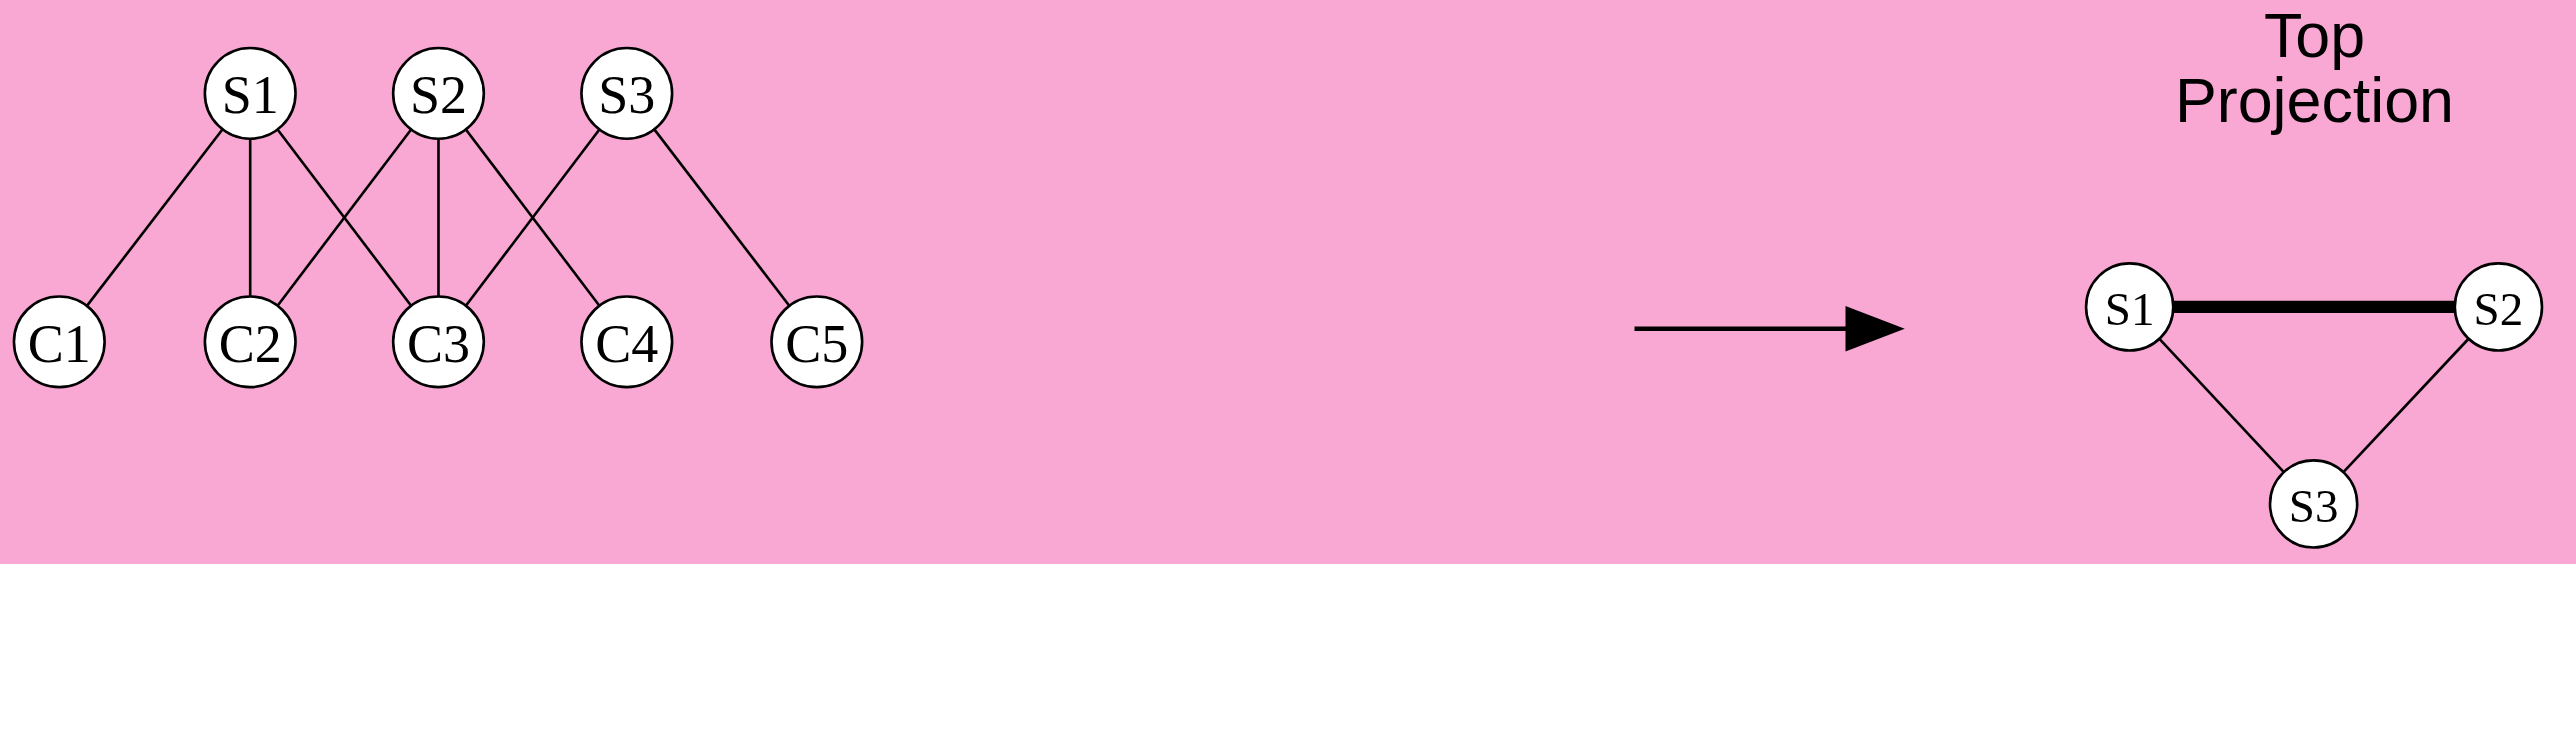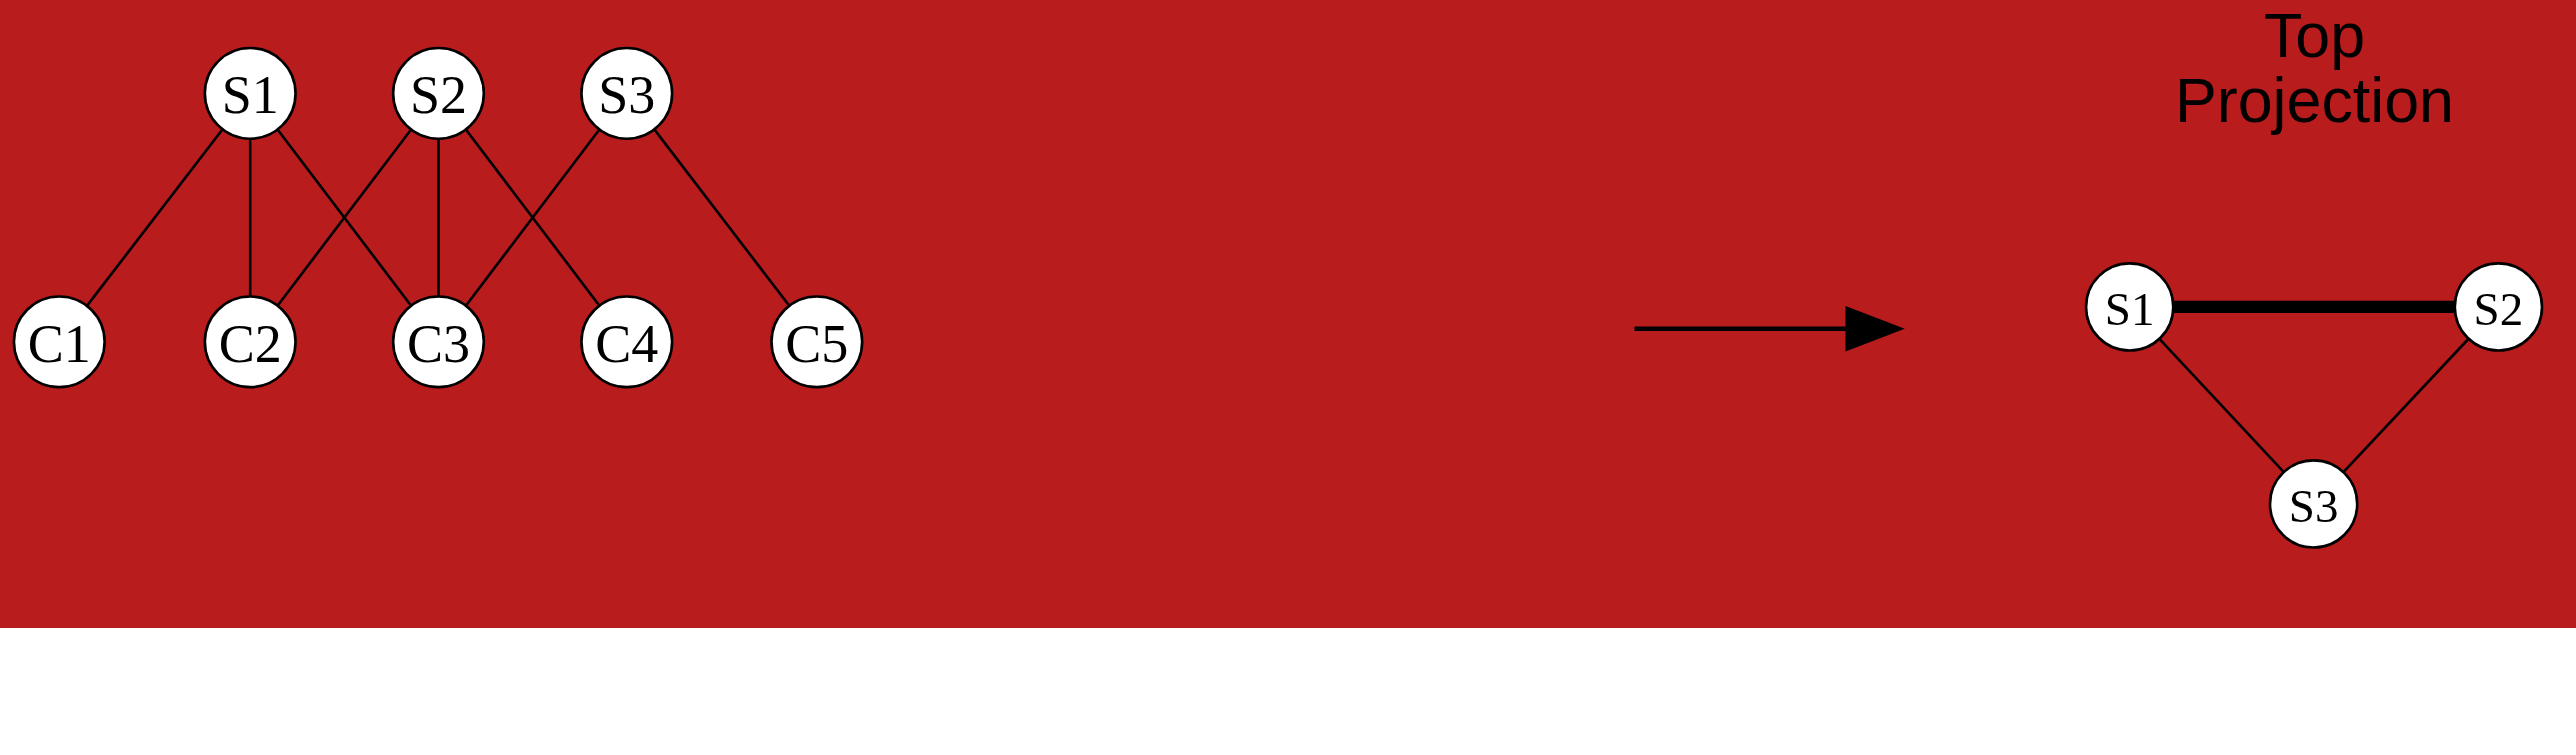--- a/index.html
+++ b/index.html
@@ -1,19 +1,19 @@
 <!DOCTYPE html>
 <html style="font-size:14px"><head>
 <meta charset="utf-8">
 <style>
   html,body{margin:0;padding:0;background:#ffffff;}
   #stage{
     position:relative;
-    width:2576px;height:628px;
-    background:#b91c1c;
+    width:2576px;height:564px;
+    background:#f9a8d4;
     overflow:hidden;
     font-family:"Liberation Serif", serif;
   }
   svg#canvas{position:absolute;left:0;top:0;width:2576px;height:756px;display:block;}
   .node-circle{fill:#ffffff;stroke:#000000;stroke-width:3;}
   .node-label{
     font-family:"Liberation Serif", serif;
     font-size:62px;
     fill:#000000;
     text-anchor:middle;

